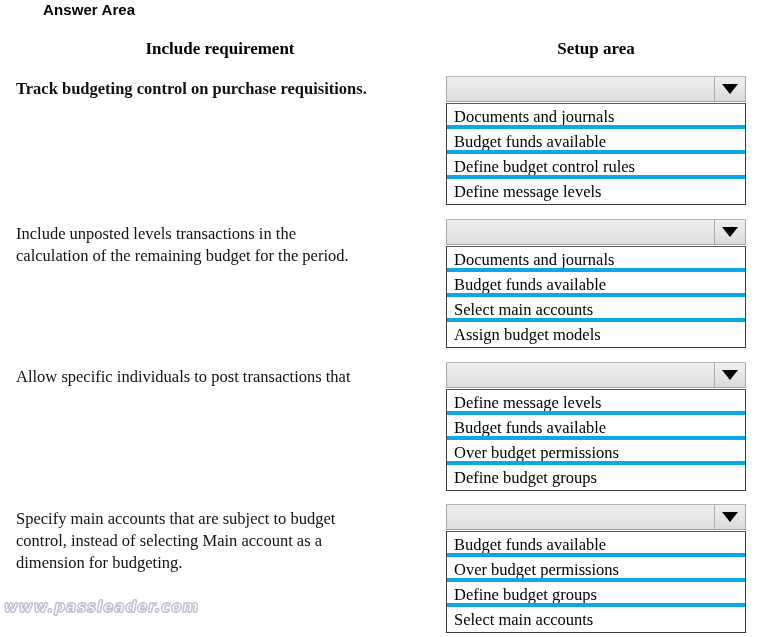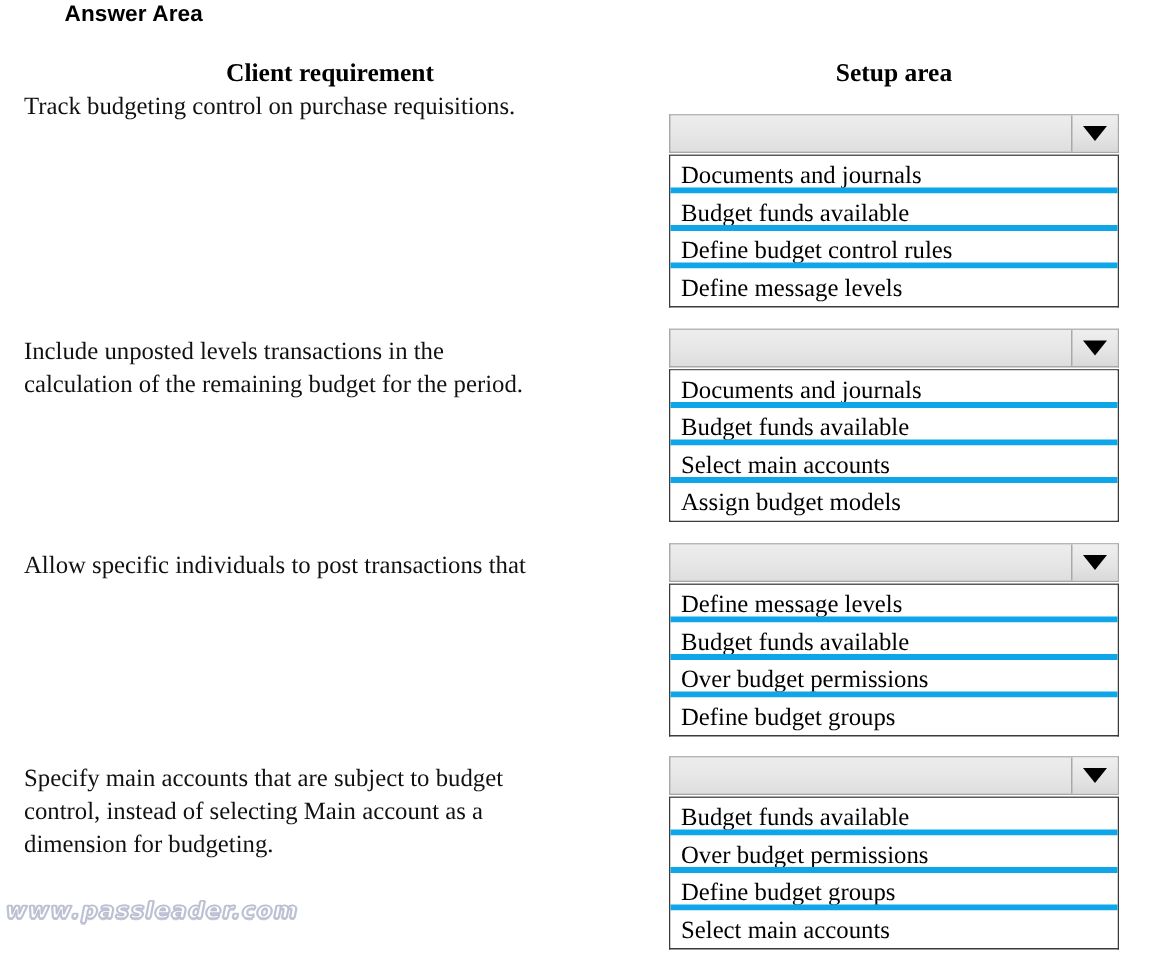--- a/index.html
+++ b/index.html
@@ -137,26 +137,26 @@
       0 -1px #c3c6d6, 0 1px #c3c6d6;
     opacity: 0.95;
     user-select: none;
   }
 </style>
 </head>
 <body>
 
 <div class="answer-area-title">Answer Area</div>
 
-<div class="col-header left">Client requirement</div>
+<div class="col-header left">Include requirement</div>
 
 <div class="col-header right">Setup area</div>
 
 <div id="rows-root">
-    <div class="requirement" style="top: 60px;">
+    <div class="requirement" style="top: 78px; font-weight: bold;">
       <span class="line">Track budgeting control on purchase requisitions.</span>
     </div>
     <div class="dropdown-group" style="top: 76px;">
       <div class="combobox">
         <div class="value"></div>
         <div class="arrow-btn">
           <div class="tri"></div>
         </div>
       </div>
       <div class="option-list">

